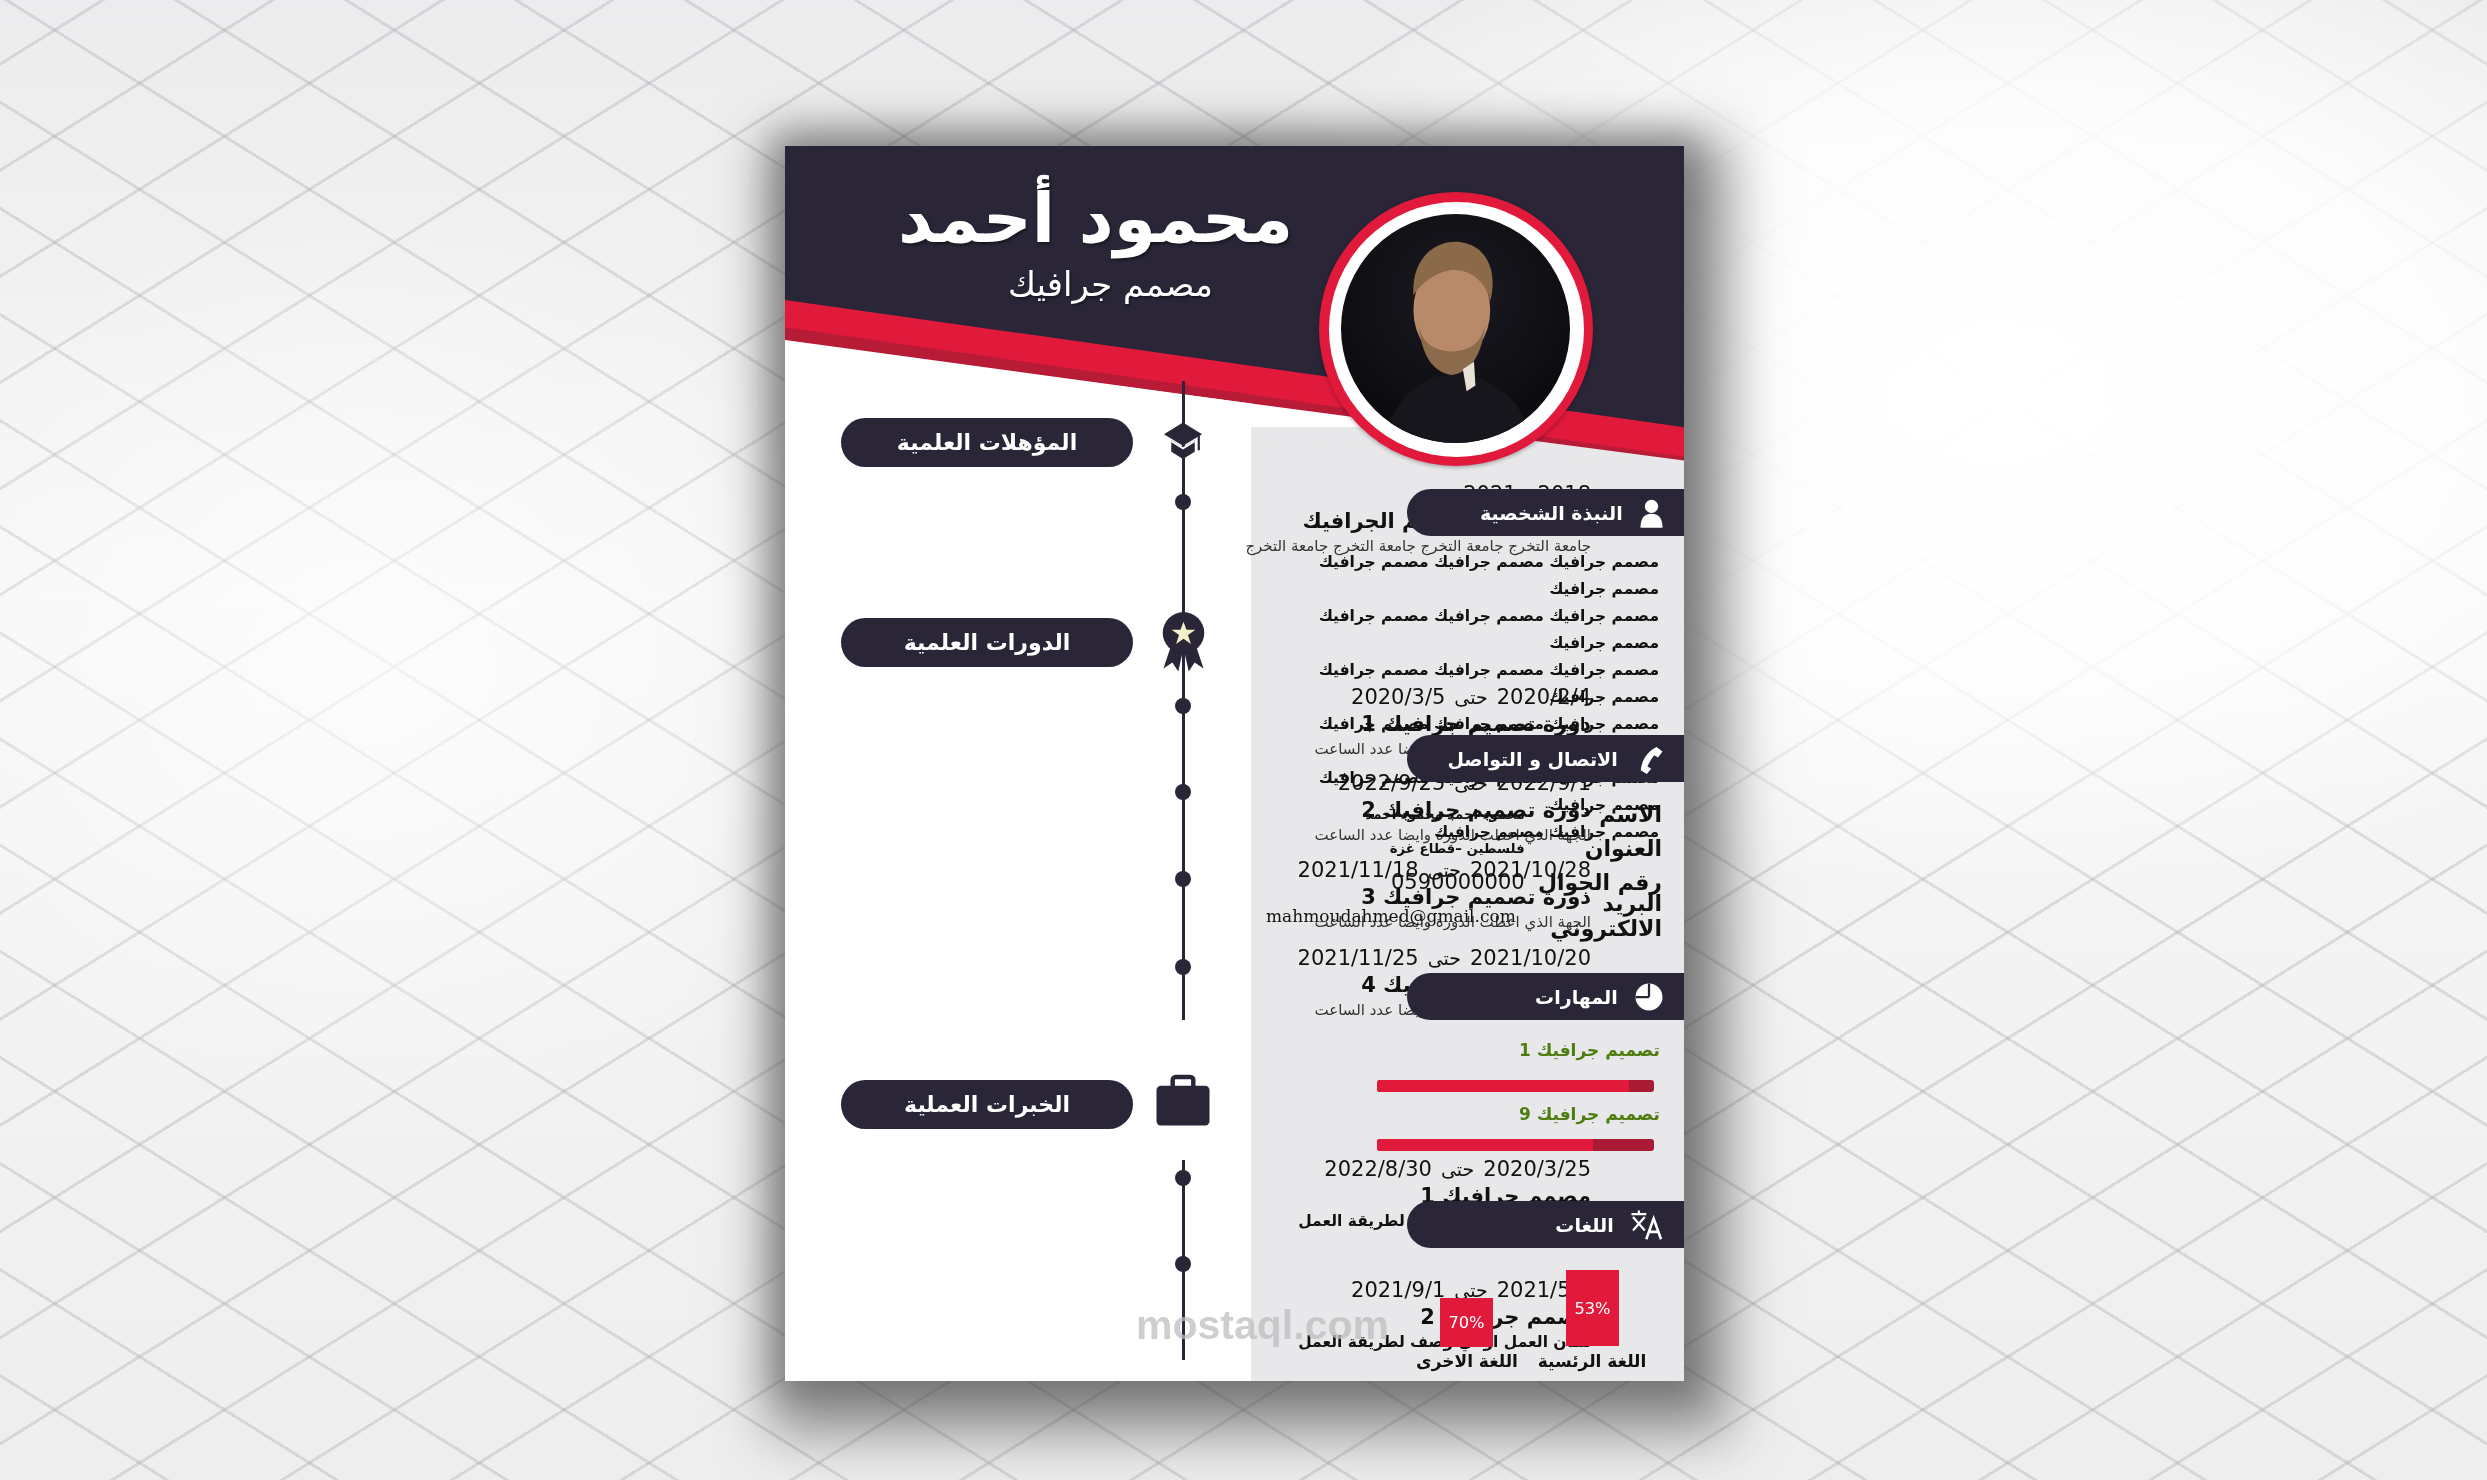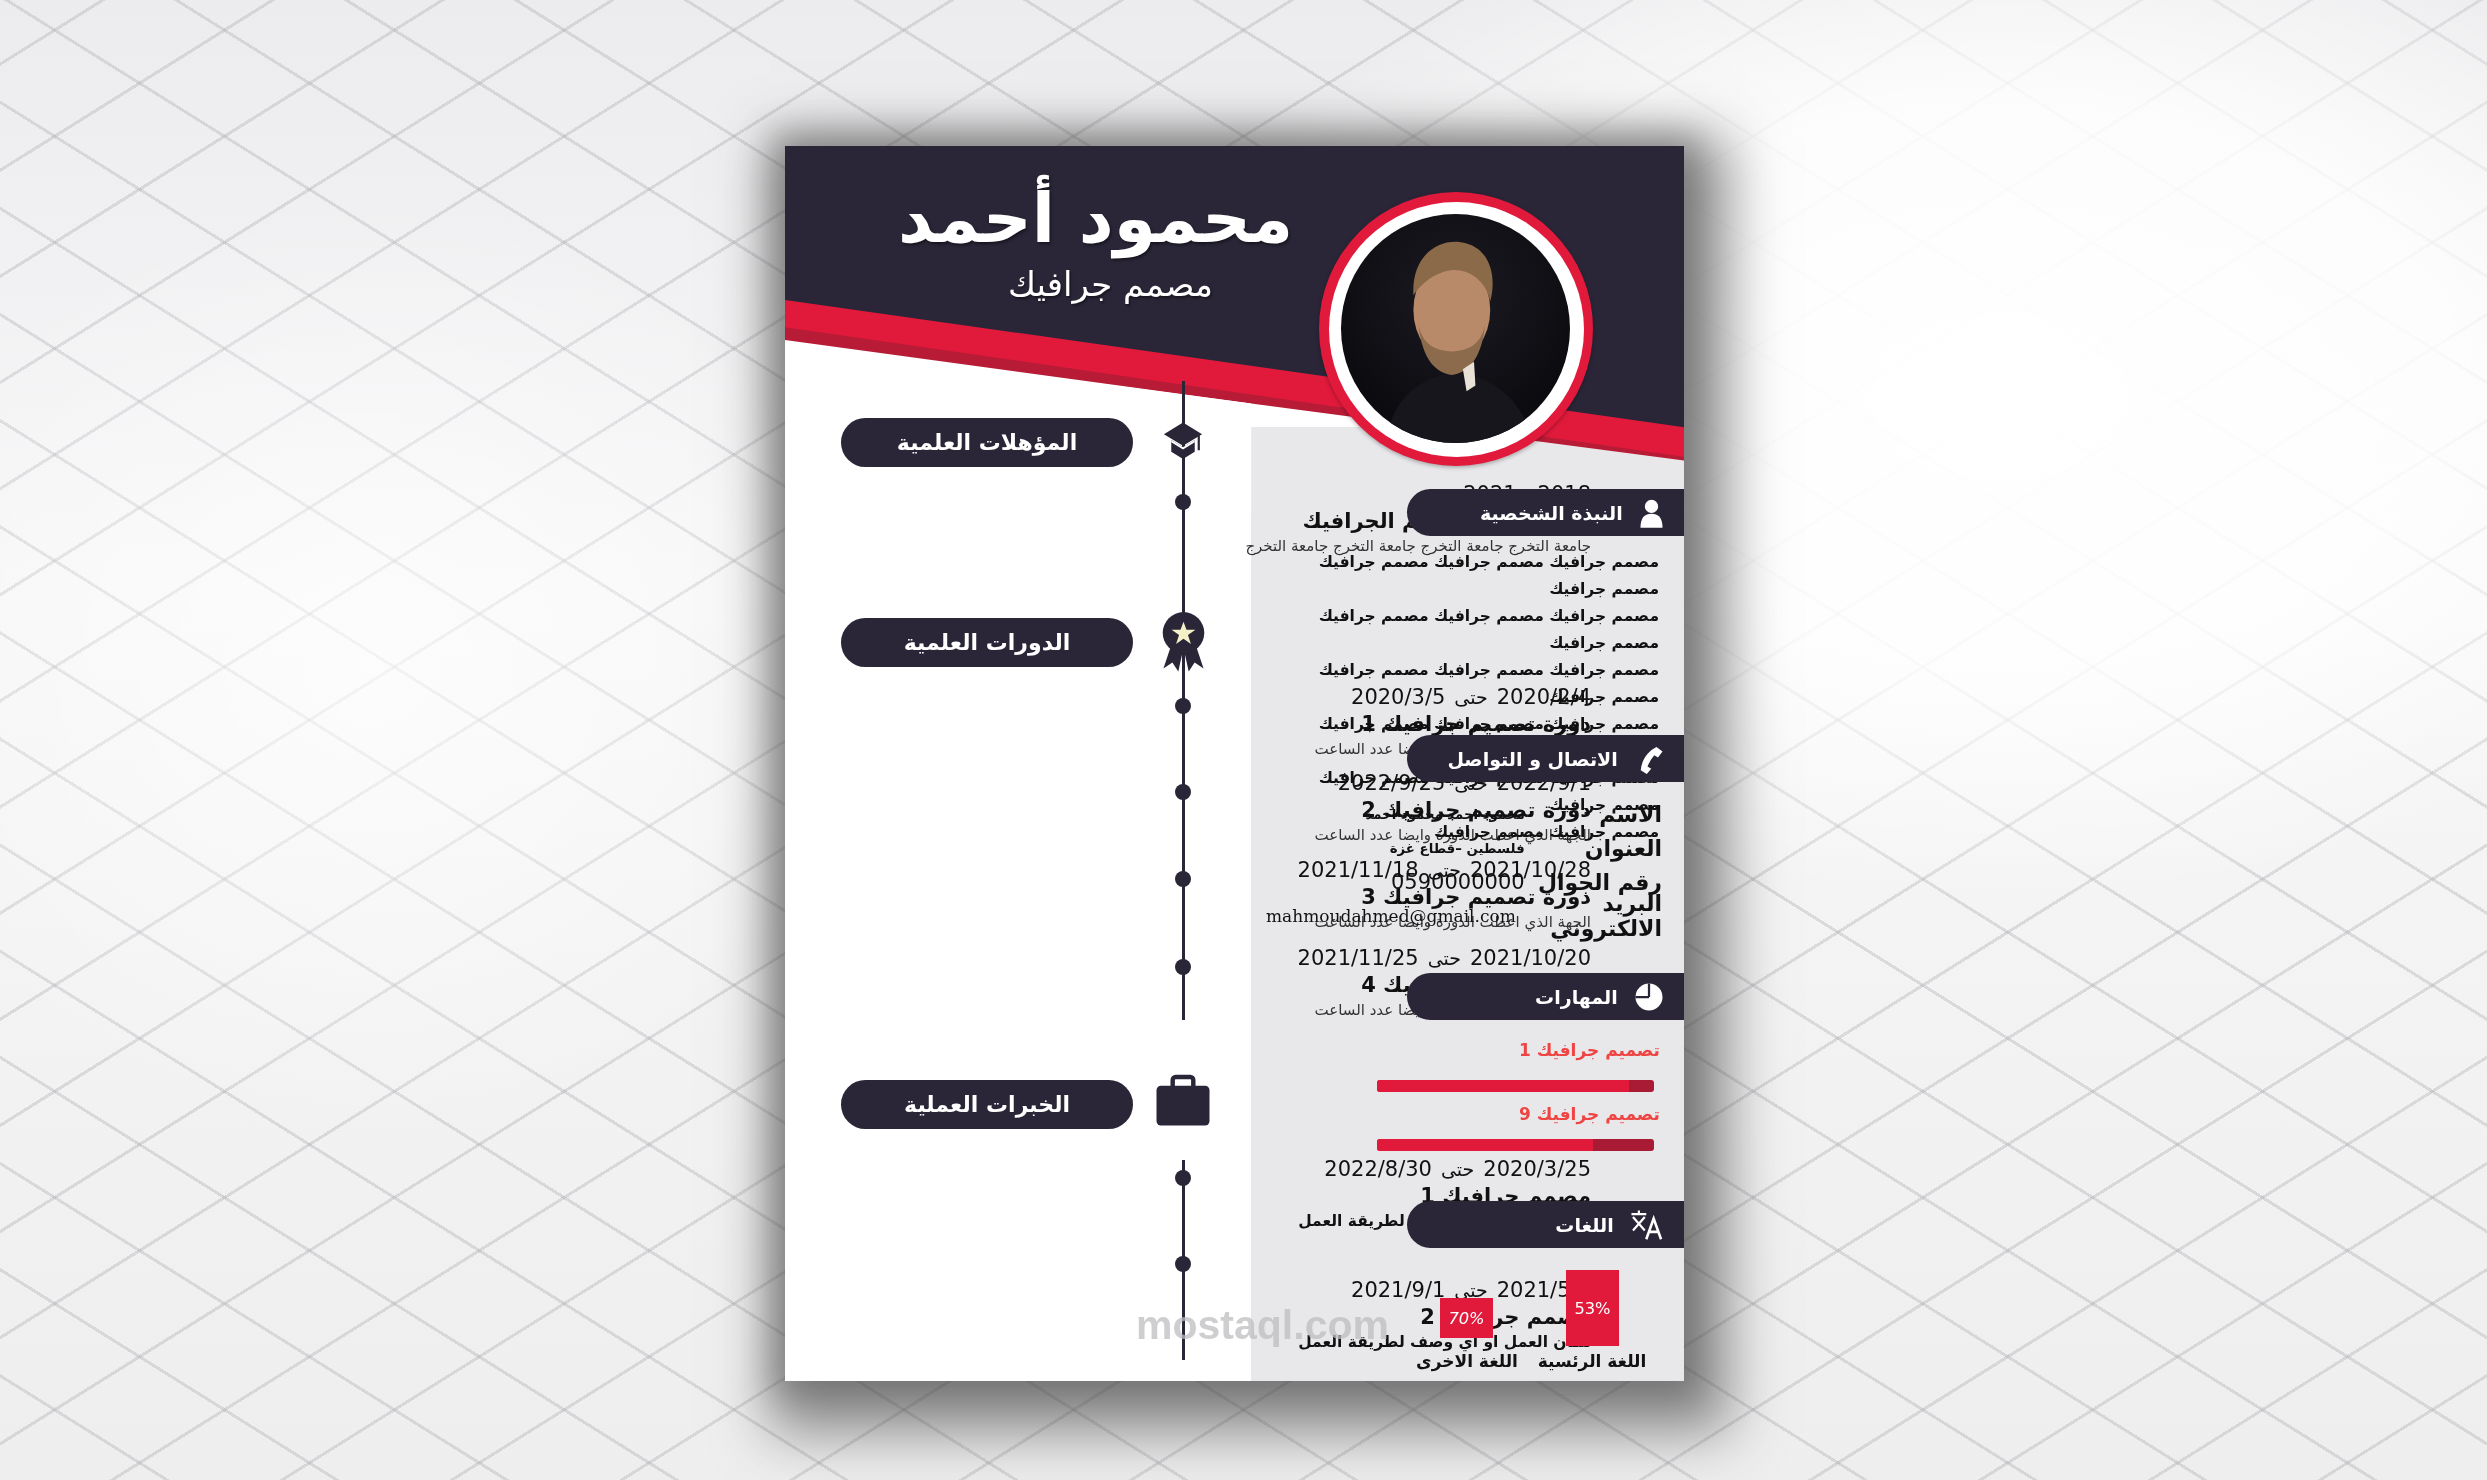--- a/index.html
+++ b/index.html
@@ -74,21 +74,21 @@
     font-size:15.5px; font-weight:bold; line-height:27px; color:#111;
   }
   .contact { position:absolute; left:481px; width:396px; direction:rtl; }
   .contact-row { position:absolute; right:0; width:396px; height:34px; display:flex; align-items:center; }
   .contact-row .lbl { width:130px; text-align:right; font-size:22px; font-weight:bold; color:#111; }
   .contact-row .val { flex:1; text-align:right; padding-right:7.4px; color:#111; }
   .val.sm { font-size:13.3px; font-weight:bold; }
   .val.num { font-size:21px; }
   .val.mail { font-size:17px; font-family:"DejaVu Serif", serif; direction:ltr; text-align:left; }
 
-  .skill-label { position:absolute; left:607px; width:268px; text-align:right; direction:rtl; font-size:17px; font-weight:bold; color:#ef4444; }
+  .skill-label { position:absolute; left:607px; width:268px; text-align:right; direction:rtl; font-size:17px; font-weight:bold; color:#4d7c0f; }
   .skill-bar { position:absolute; left:592px; width:277px; height:12px; background:#a91a35; border-radius:3px; }
   .skill-fill { position:absolute; left:0; top:0; height:12px; background:#e11a3c; border-radius:3px 0 0 3px; }
 
   .lang-box { position:absolute; width:53px; background:#e11a3c; color:#fff; font-size:16.3px; display:flex; align-items:center; justify-content:center; }
   .lang-label { position:absolute; width:118px; text-align:center; direction:rtl; font-size:17px; font-weight:bold; color:#111; }
 
   .watermark {
     position:absolute; left:1092px; top:1303px; width:341px; text-align:center; color:rgba(190,190,192,0.75);
     font-weight:bold; pointer-events:none;
   }
@@ -273,20 +273,20 @@
 
   <div class="rpill" style="top:1055px;">
     <svg width="34" height="33" viewBox="0 0 46 44">
       <path d="M2,8 L22,8 M12,3 L12,8 M4,12 L20,30 M20,12 L4,30" stroke="#fff" stroke-width="3" fill="none"></path>
       <path d="M22,42 L32,14 L42,42 M26,32 L38,32" stroke="#fff" stroke-width="3.5" fill="none"></path>
     </svg>
     <span>اللغات</span>
   </div>
   <div class="lang-box" style="left:781px;top:1124px;height:76px;">53%</div>
   <div class="lang-label" style="left:748px;top:1205px;">اللغة الرئسية</div>
-  <div class="lang-box" style="left:655px;top:1152px;height:40px;font-style:italic;">70%</div>
+  <div class="lang-box" style="left:655px;top:1152px;height:49px;">70%</div>
   <div class="lang-label" style="left:623px;top:1205px;">اللغة الاخرى</div>
 </div>
 
 <div class="watermark">
   <div class="en">mostaql.com</div>
 </div>
 
 
 </body></html>

